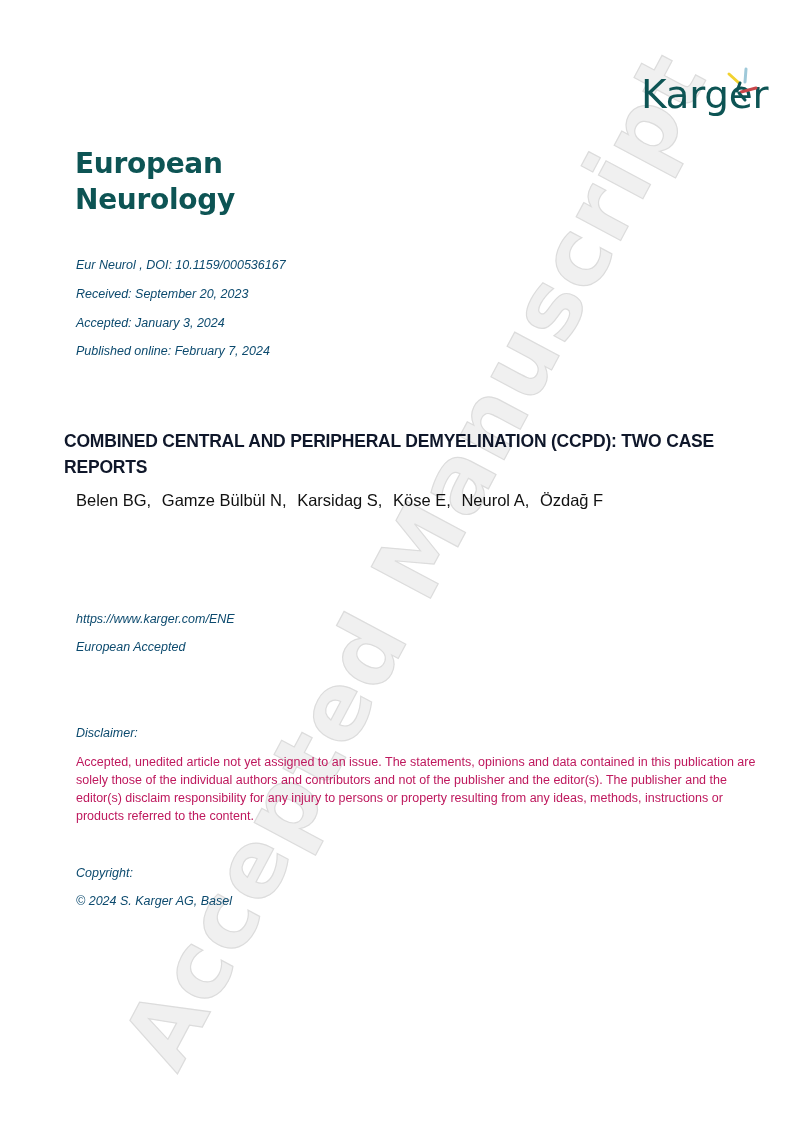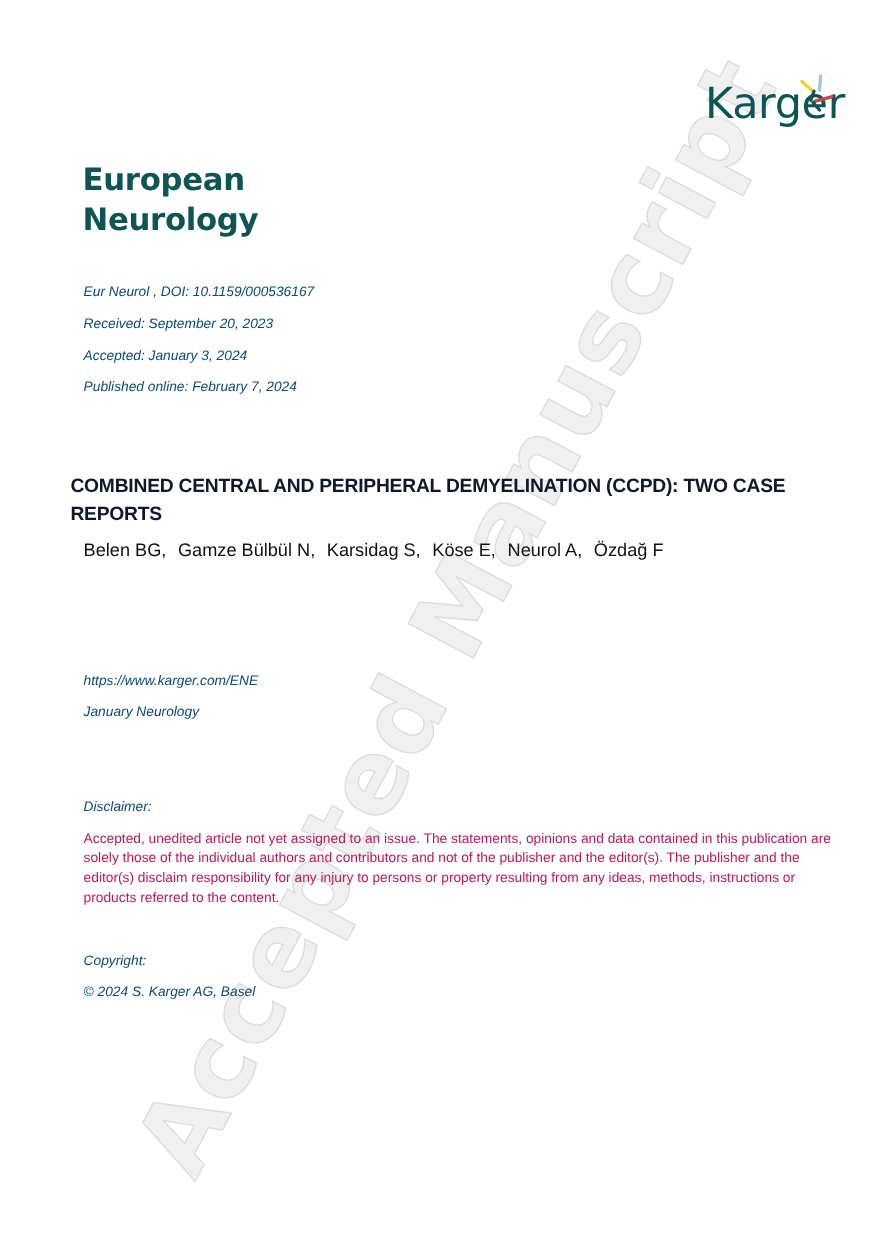--- a/index.html
+++ b/index.html
@@ -76,21 +76,21 @@
   <div class="authors">
     <span>Belen BG,</span>
     <span>Gamze Bülbül N,</span>
     <span>Karsidag S,</span>
     <span>Köse E,</span>
     <span>Neurol A,</span>
     <span>Özdağ F</span>
   </div>
 
   <div class="text" style="top:612px">https://www.karger.com/ENE</div>
-  <div class="text" style="top:640px">January Neurology</div>
+  <div class="text" style="top:640px">European Accepted</div>
 
   <div class="text" style="top:726px">Disclaimer:</div>
   <div class="disclaimer-body">Accepted, unedited article not yet assigned to an issue. The statements, opinions and data contained in this publication are solely those of the individual authors and contributors and not of the publisher and the editor(s). The publisher and the editor(s) disclaim responsibility for any injury to persons or property resulting from any ideas, methods, instructions or products referred to the content.</div>
 
   <div class="text" style="top:866px">Copyright:</div>
   <div class="text" style="top:894px">© 2024 S. Karger AG, Basel</div>
 
 </div>
 
 </body></html>

